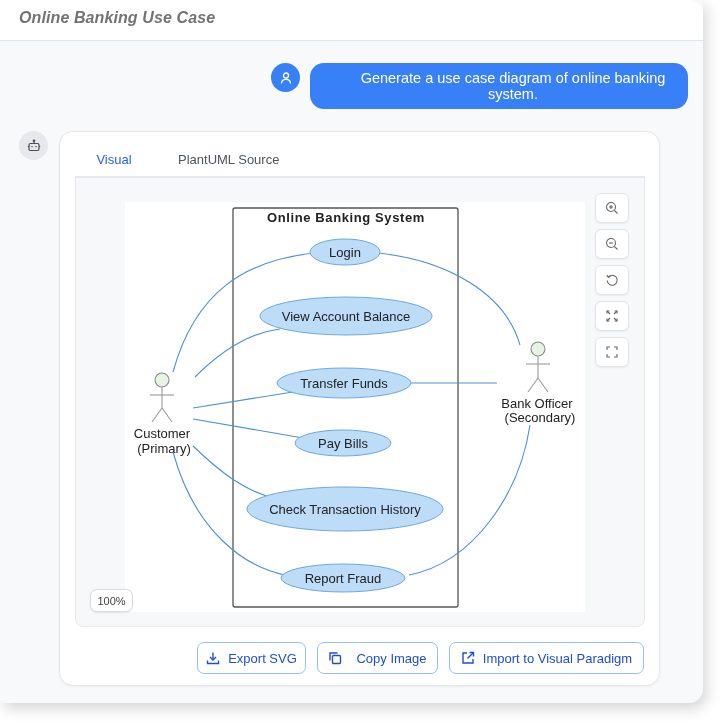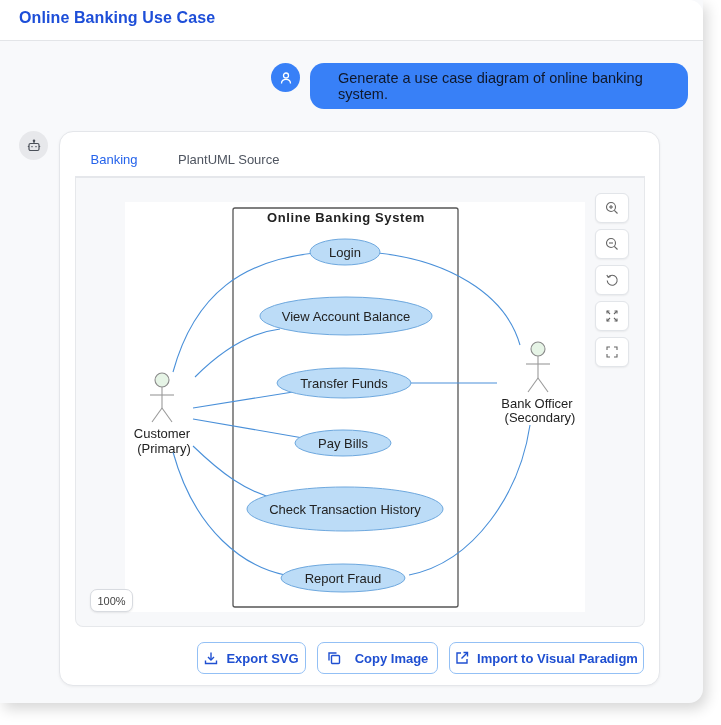--- a/index.html
+++ b/index.html
@@ -12,32 +12,32 @@
     box-shadow: 4px 6px 14px rgba(0,0,0,0.16);
     overflow: hidden;
   }
   .header {
     position: absolute; left: 0; top: 0; width: 703px; height: 41px;
     background: #ffffff; border-bottom: 1px solid #e3e5e8;
     border-radius: 0 14px 0 0;
   }
   .header-title {
     position: absolute; left: 19px; top: 9px; font-size: 16px; font-weight: 700;
-    color: #1d4ed8; letter-spacing: 0.1px;
+    color: #737373; letter-spacing: 0.1px; font-style: italic;
   }
 
   .user-avatar {
     position: absolute; left: 271px; top: 63px; width: 29px; height: 29px;
     border-radius: 50%; background: #3880f7;
     display: flex; align-items: center; justify-content: center;
   }
   .user-bubble {
     position: absolute; left: 310px; top: 63px; width: 378px; height: 46px;
-    background: #3880f7; border-radius: 14px; color: #0f172a;
-    font-size: 14.5px; display: flex; align-items: center; padding-left: 28px;
+    background: #3880f7; border-radius: 14px; color: #ffffff;
+    font-size: 14.5px; display: flex; align-items: center; padding-left: 28px; text-align: center;
   }
 
   .bot-avatar {
     position: absolute; left: 19px; top: 131px; width: 29px; height: 29px;
     border-radius: 50%; background: #e7e8eb;
     display: flex; align-items: center; justify-content: center;
   }
 
   .card {
     position: absolute; left: 59px; top: 131px; width: 601px; height: 555px;
@@ -76,21 +76,21 @@
     position: absolute; left: 14px; top: 411px; width: 43px; height: 23px;
     background: #ffffff; border: 1px solid #d8dbe0; border-radius: 7px;
     font-size: 11px; color: #444; display: flex; align-items: center; justify-content: center;
     box-shadow: 0 1px 2px rgba(0,0,0,0.08);
   }
 
   .actions { position: absolute; top: 510px; left: 0; width: 601px; height: 33px; }
   .action-btn {
     position: absolute; top: 0; height: 32px;
     background: #ffffff; border: 1px solid #93c0f5; border-radius: 7px;
-    color: #1f4fd1; font-size: 13px; font-weight: 700;
+    color: #1f4fd1; font-size: 13px; font-weight: 400;
     display: flex; align-items: center; justify-content: center; gap: 8px;
     cursor: pointer;
   }
   .btn-export { left: 137px; width: 109px; }
   .btn-copy { left: 257px; width: 121px; }
   .btn-import { left: 389px; width: 195px; }
 
   svg text { font-family: "Liberation Sans", "DejaVu Sans", sans-serif; }
 </style>
 </head>
@@ -118,21 +118,21 @@
       <circle cx="7" cy="1.8" r="0.7" fill="#4a4f58"></circle>
       <line x1="5" y1="7" x2="5" y2="8.3"></line>
       <line x1="9" y1="7" x2="9" y2="8.3"></line>
       <line x1="0.8" y1="7.5" x2="2" y2="7.5"></line>
       <line x1="12" y1="7.5" x2="13.2" y2="7.5"></line>
     </svg>
   </div>
 
   <div class="card">
     <div class="tabs">
-      <div class="tab tab-diagram active">Banking</div>
+      <div class="tab tab-diagram active">Visual</div>
       <div class="tab tab-source">PlantUML Source</div>
     </div>
 
     <div class="viewer">
       <div class="canvas">
         <svg width="460" height="410" viewBox="0 0 460 410">
 
           <rect x="108" y="6" width="225" height="399" rx="2" fill="none" stroke="#555555" stroke-width="1.3"></rect>
           <text x="221" y="20" text-anchor="middle" font-size="13" font-weight="bold" fill="#222" letter-spacing="0.6">Online Banking System</text>
 

